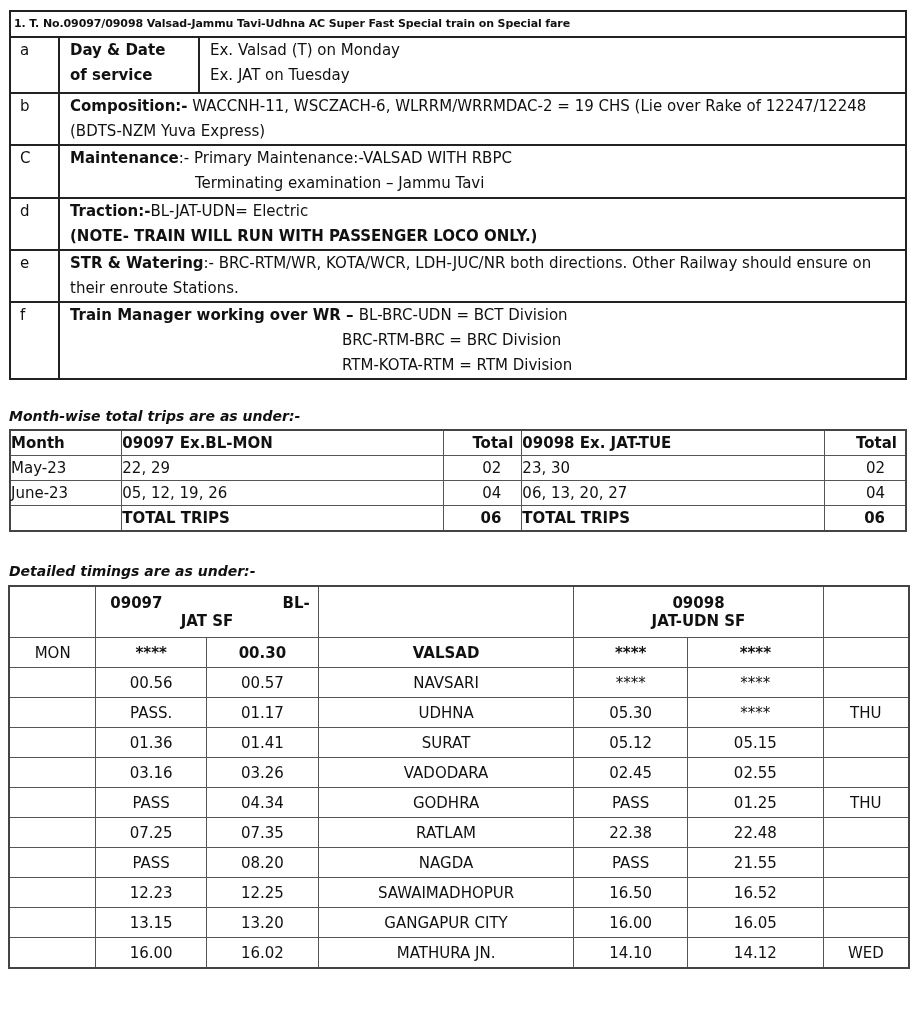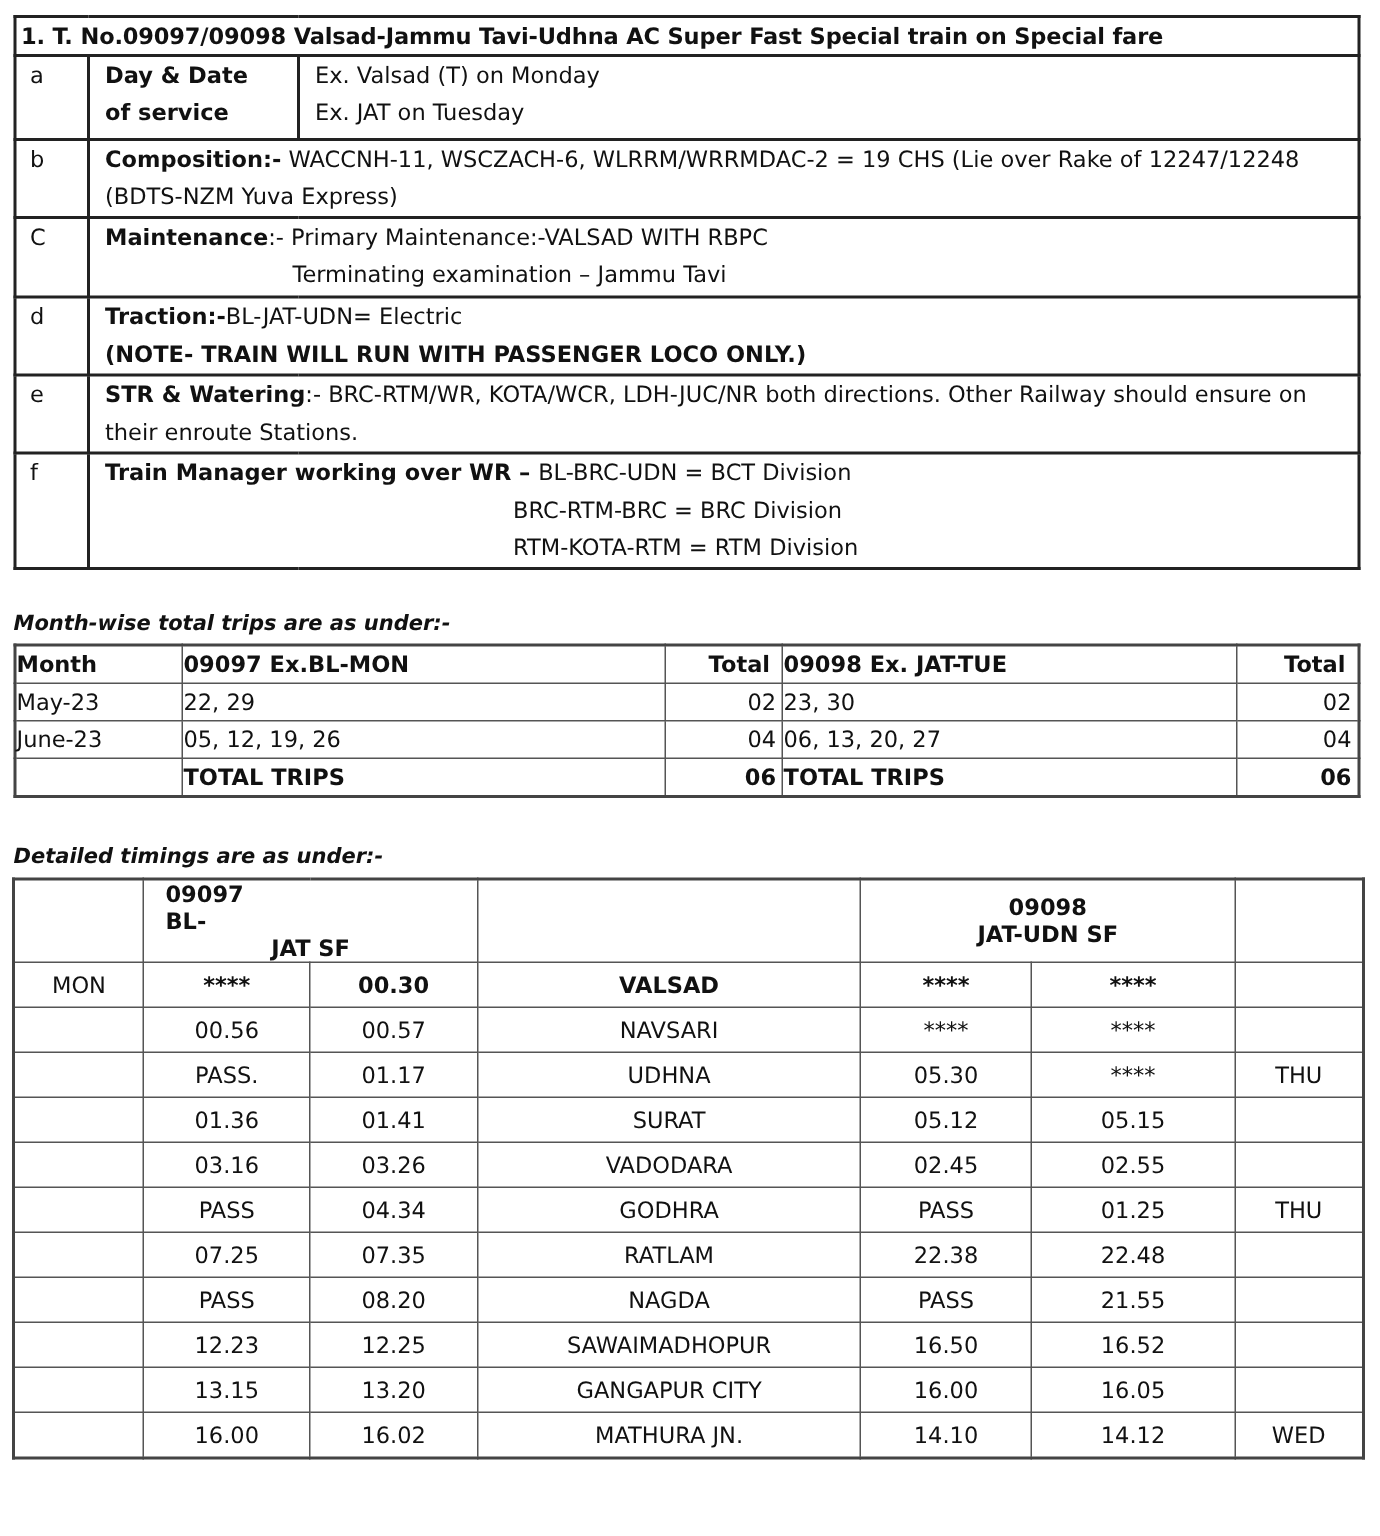--- a/index.html
+++ b/index.html
@@ -6,41 +6,41 @@
   body { width:920px; height:1024px; position:relative; overflow:hidden;
          font-family:"DejaVu Sans", sans-serif; color:#111; }
   table { border-collapse:collapse; position:absolute; }
   td { padding:0; vertical-align:top; }
   .b { font-weight:bold; }
 
   
   #info { left:9px; top:10px; width:898px; border:2px solid #222; font-size:15px; }
   #info td { border:2px solid #222; line-height:25px; }
   #info .letter { width:38px; text-align:left; padding-left:9px; }
-  #info .title { padding-left:3px; font-weight:bold; font-size:15px; height:24px; line-height:24px; letter-spacing:-0.1px; }
+  #info .title { padding-left:3px; font-weight:bold; font-size:11px; height:24px; line-height:24px; letter-spacing:-0.1px; }
   #info .content { padding-left:10px; padding-right:4px; }
   #info .dlabel { width:128px; padding-left:10px; font-weight:bold; }
   #info .indent-c { padding-left:125px; display:block; }
   #info .indent-f { padding-left:272px; display:block; }
   #info .ln { display:block; }
 
   .caption { position:absolute; left:9px; font-weight:bold; font-size:14px;font-style:italic; }
 
   
   #months { left:9px; top:429px; width:898px; border:2px solid #444; font-size:15px; }
   #months td { border:1.5px solid #555; height:24px; line-height:24px; padding-left:0; }
-  #months td.num { text-align:right; padding-right:4px; padding-left:0; }
+  #months td.num { text-align:right; padding-right:20px; padding-left:0; }
   #months td.hdr { font-weight:bold; }
 
   
   #timings { left:8px; top:585px; width:902px; border:2px solid #444; font-size:15px; }
   #timings td { border:1.5px solid #555; text-align:center; vertical-align:middle; height:29px; }
   #timings tr.trainhdr td { height:50px; font-weight:bold; }
   #timings .th1 { text-align:left; }
-  #timings .th1 .l1 { display:flex; justify-content:space-between; padding:0 8px 0 14px;flex-direction:column; }
+  #timings .th1 .l1 { display:flex; justify-content:space-between; padding:0 8px 0 14px; }
   #timings .th1 .l2 { text-align:center; }
   #timings .th2 .l1, #timings .th2 .l2 { display:block; }
   #timings .bold { font-weight:bold; }
 </style>
 </head>
 <body>
 
 <table id="info">
   <tbody>
       <tr>

